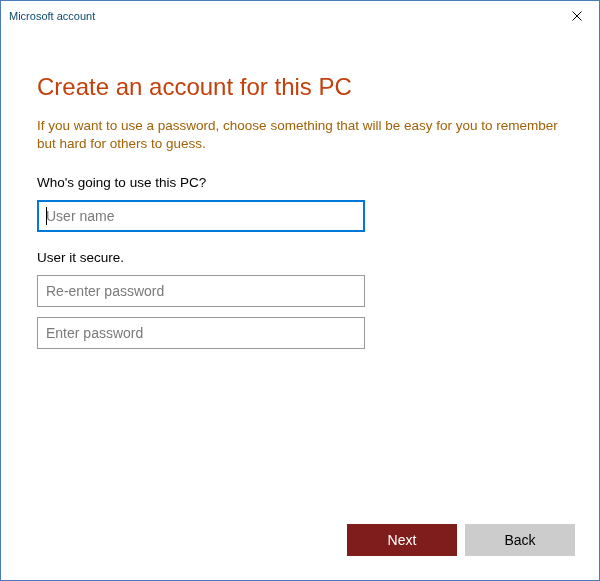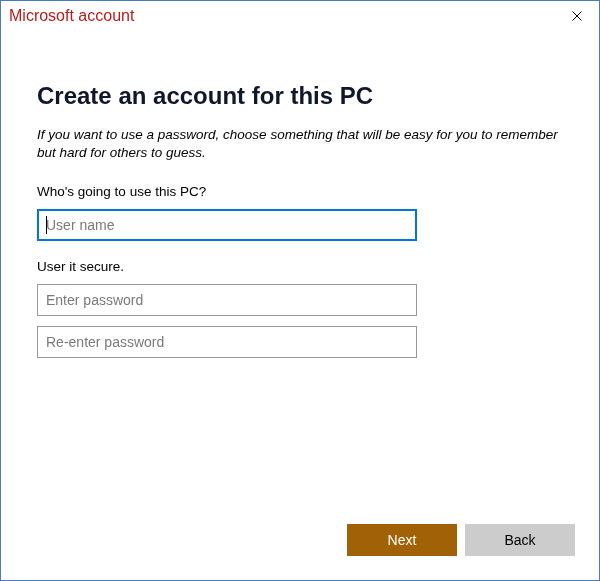--- a/index.html
+++ b/index.html
@@ -21,22 +21,22 @@
       display: flex;
       flex-direction: column;
       position: relative;
     }
     .titlebar {
       display: flex;
       align-items: center;
       justify-content: space-between;
       height: 30px;
       padding: 0 0 0 8px;
-      font-size: 16px;
-      color: #b91c1c;
+      font-size: 11px;
+      color: #0c4a6e;
     }
     .titlebar .close {
       width: 45px;
       height: 30px;
       display: flex;
       align-items: center;
       justify-content: center;
       font-size: 13px;
       color: #000;
       cursor: pointer;
@@ -44,40 +44,39 @@
       line-height: 1;
     }
     .content {
       flex: 1;
       padding: 12px 36px 0 36px;
       display: flex;
       flex-direction: column;
     }
     h1.page-title {
       font-size: 24px;
-      font-weight: 700;
-      color: #0f172a;
-      margin-top: 39px;
+      font-weight: 400;
+      color: #c2410c;
+      margin-top: 30px;
       margin-bottom: 16px;
     }
     p.desc {
       font-size: 13.5px;
-      color: #000000;
+      color: #a16207;
       line-height: 1.35;
       margin-bottom: 22px;
-      font-style: italic;
     }
     .section-label {
       font-size: 13.5px;
       font-weight: 400;
       color: #000;
       margin-bottom: 10px;
     }
     .field {
-      width: 380px;
+      width: 328px;
       height: 32px;
       border: 1px solid #999;
       padding: 0 8px;
       font-size: 14px;
       font-family: inherit;
       color: #000;
       outline: none;
       margin-bottom: 10px;
       background: #fff;
     }
@@ -99,21 +98,21 @@
     }
     .btn {
       width: 110px;
       height: 32px;
       border: none;
       font-size: 14px;
       font-family: inherit;
       cursor: pointer;
     }
     .btn-primary {
-      background: #a16207;
+      background: #7f1d1d;
       color: #fff;
     }
     .btn-secondary {
       background: #cccccc;
       color: #000;
       text-align: center;
     }
     .section-gap {
       height: 8px;
     }
@@ -154,22 +153,22 @@
 
     <div class="section-label">Who's going to use this PC?</div>
     <div class="username-wrap">
       <input type="text" class="field focused" placeholder="User name" style="">
       <div class="caret"></div>
     </div>
 
     <div class="section-gap"></div>
 
     <div class="section-label">User it secure.</div>
+    <input type="password" class="field" placeholder="Re-enter password" style="">
     <input type="password" class="field" placeholder="Enter password" style="">
-    <input type="password" class="field" placeholder="Re-enter password" style="">
 
     <div class="spacer"></div>
   </div>
 
   <div class="footer">
     <button class="btn btn-primary">Next</button>
     <button class="btn btn-secondary">Back</button>
   </div>
 </div>
 

